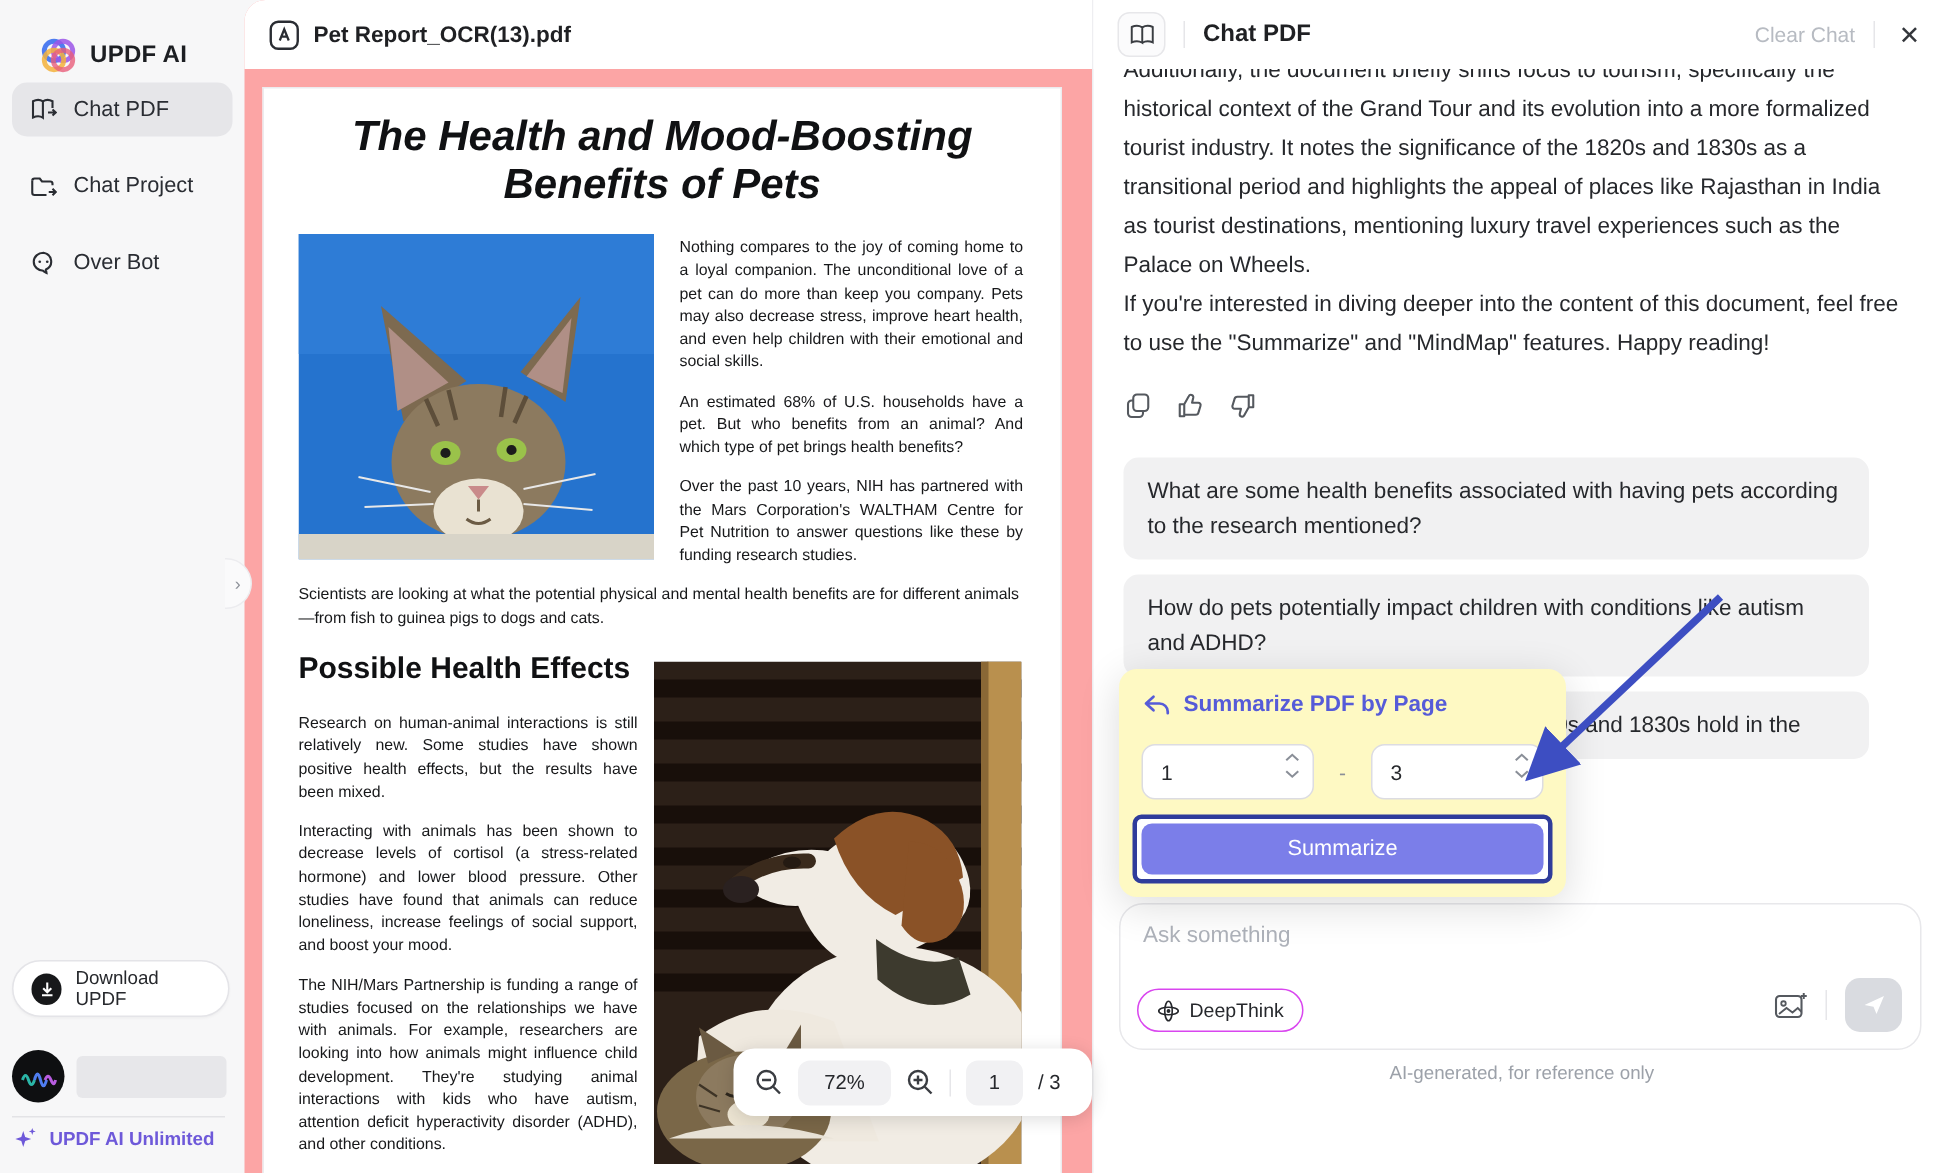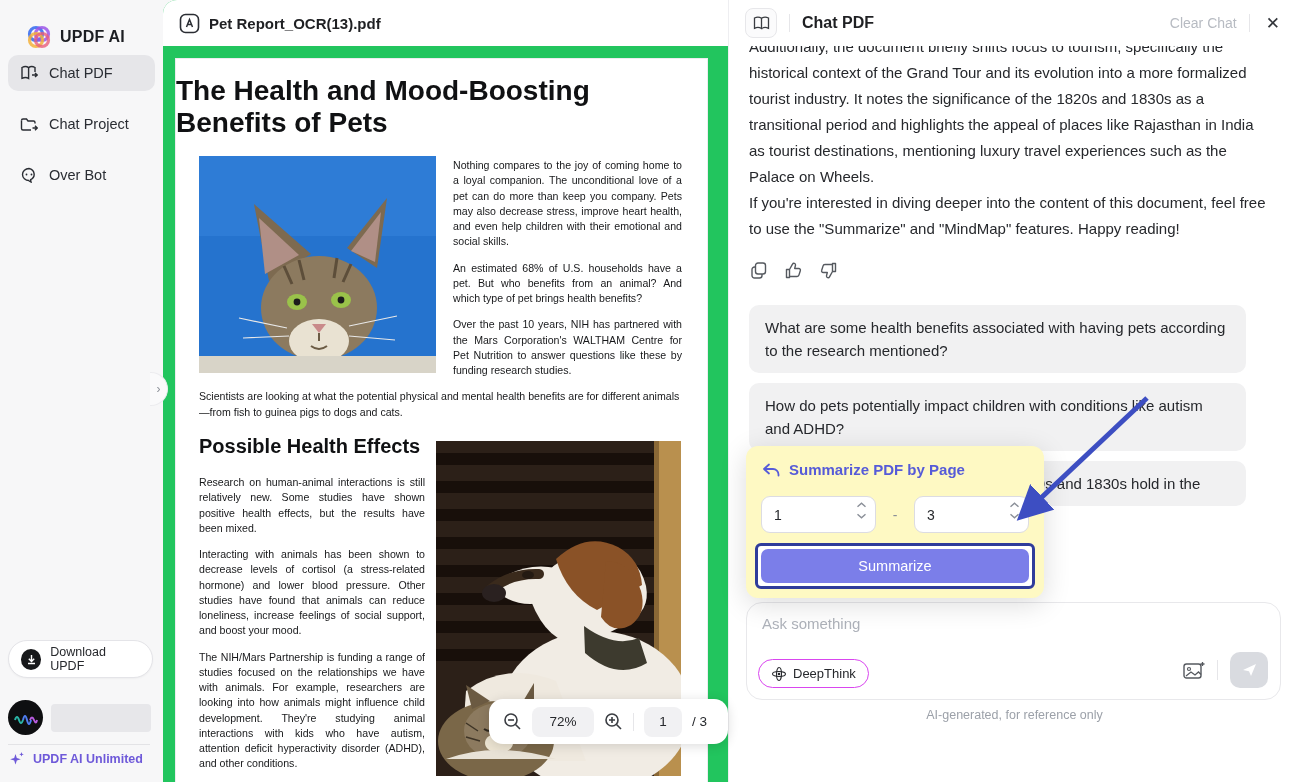--- a/index.html
+++ b/index.html
@@ -18,25 +18,25 @@
             border-radius:19px; display:flex; align-items:center; gap:9px; padding:0 12px; font-size:12.5px; color:#26282c;
             box-shadow:0 1px 2px rgba(0,0,0,.04); cursor:pointer; }
   .dl-circle { width:21px; height:21px; border-radius:50%; background:#17181a; display:flex; align-items:center; justify-content:center; }
   .user-row { position:absolute; left:8px; top:700px; display:flex; align-items:center; gap:8px; }
   .avatar { width:35px; height:35px; border-radius:50%; background:#0e0f11; display:flex; align-items:center; justify-content:center; overflow:hidden; }
   .user-name-blur { width:100px; height:28px; background:#e7e7ea; border-radius:4px; }
   .sb-divider { position:absolute; left:8px; top:744px; width:142px; height:1px; background:#e3e3e6; }
   .plan-row { position:absolute; left:10px; top:751px; display:flex; align-items:center; gap:8px; font-size:12.5px; font-weight:600; color:#6e59d9; cursor:pointer; }
 
   
-  #pdf-panel { position:absolute; left:163px; top:0; width:565px; height:782px; background:#22c55e; border-radius:14px 0 0 0; }
+  #pdf-panel { position:absolute; left:163px; top:0; width:565px; height:782px; background:#fca5a5; border-radius:14px 0 0 0; }
   .tab-bar { position:absolute; left:0; top:0; width:100%; height:46px; display:flex; align-items:center; gap:9px; padding:0 16px; background:#fff; border-radius:14px 0 0 0; z-index:5; }
   .tab-title { font-size:15px; font-weight:600; color:#1f2023; }
   .pdf-page { position:absolute; left:12px; top:58px; width:533px; height:724px; background:#fff; border:1px solid #ececef; border-bottom:none; }
-  .doc-title { position:absolute; left:0; top:16px; width:100%; text-align:left; font-size:28px; line-height:1.14; font-weight:bold; color:#101113; font-family:"Liberation Sans", sans-serif; }
+  .doc-title { position:absolute; left:0; top:16px; width:100%; text-align:center; font-size:28px; line-height:1.14; font-weight:bold; color:#101113; font-family:"Liberation Sans", sans-serif;font-style:italic; }
   .cat-img { position:absolute; left:23px; top:97px; width:237px; height:217px; }
   .col-right { position:absolute; left:277px; top:99px; width:229px; }
   .doc-p { font-size:10.6px; line-height:1.44; color:#17181a; text-align:justify; margin-bottom:11px; }
   .bridge-p { position:absolute; left:23px; top:330px; width:490px; font-size:10.6px; line-height:1.5; color:#17181a; }
   .doc-h2 { position:absolute; left:23px; top:376px; font-size:20px; font-weight:bold; color:#101113; }
   .col-left { position:absolute; left:23px; top:416px; width:226px; }
   .dog-img { position:absolute; left:260px; top:382px; width:245px; height:335px; }
 
   
   .zoom-bar { position:absolute; left:326px; top:699px; width:239px; height:45px; background:#fff; border-radius:14px;

